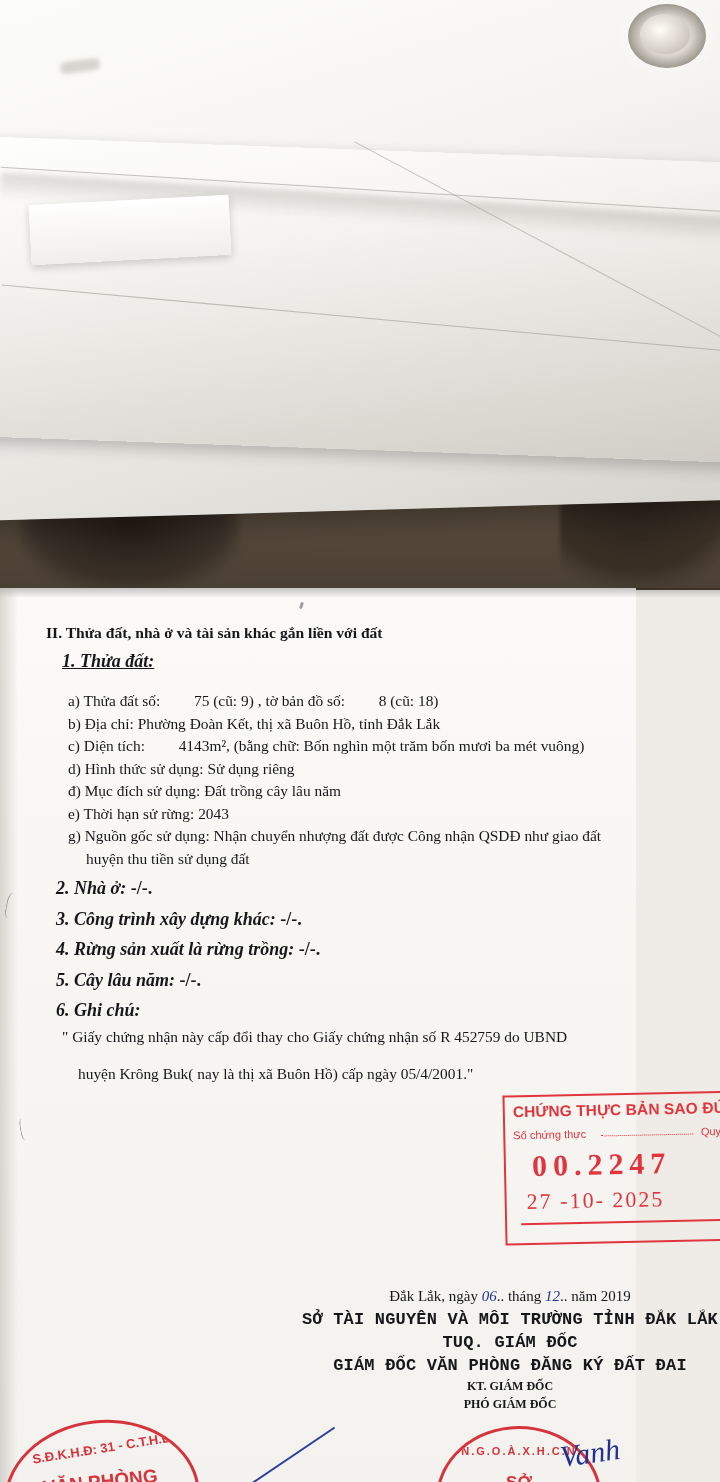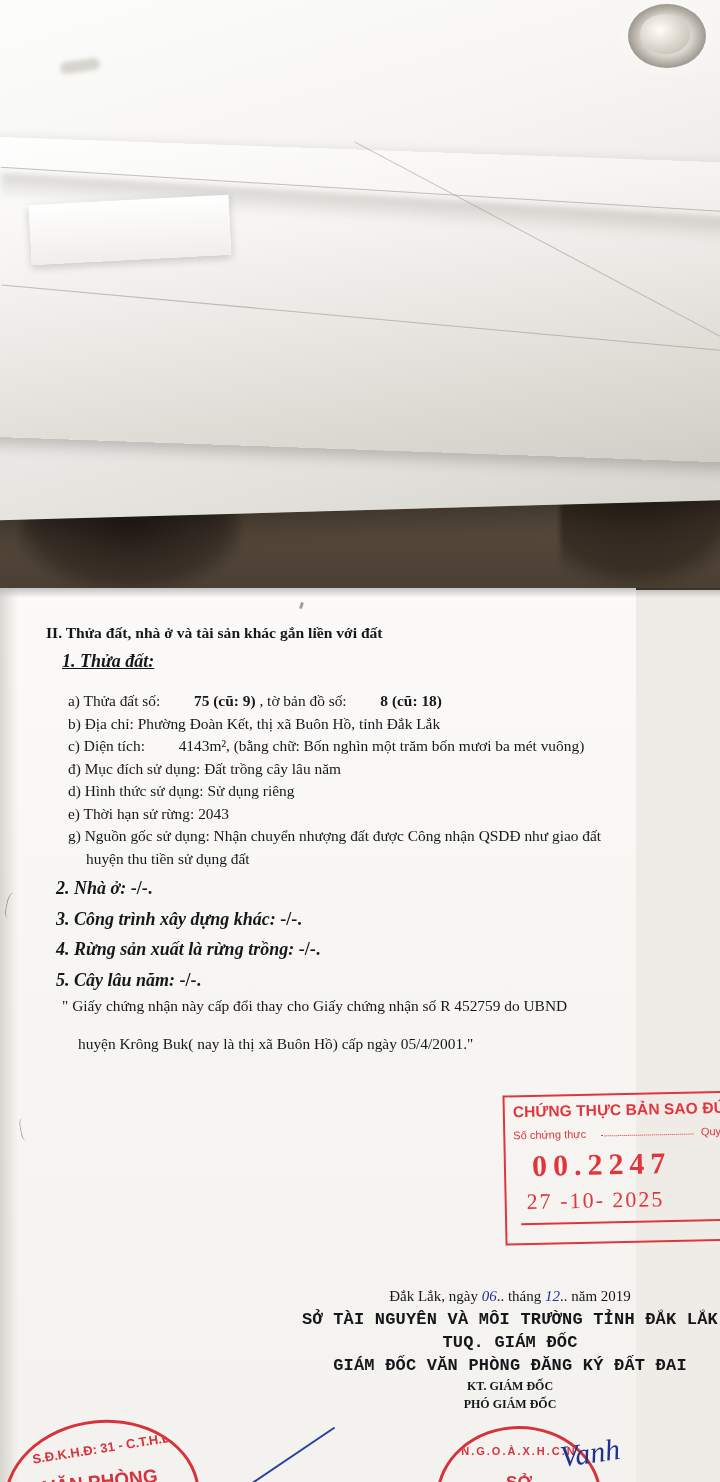--- a/index.html
+++ b/index.html
@@ -88,21 +88,21 @@
     background:linear-gradient(90deg,rgba(190,186,178,.55),rgba(190,186,178,0));
   }
 
   .body-txt{
     position:absolute;left:40px;top:34px;width:660px;
     color:#15171a;font-size:15.4px;line-height:21.5px;
   }
   .hdr{font-weight:bold;font-size:15.6px;margin:0 0 7px 6px;}
   .sub{font-weight:bold;font-style:italic;margin:0 0 18px 22px;font-size:18px;text-decoration:underline;}
   .lvl2{margin:0 0 1px 28px;}
-  .lvl2 b{font-weight:bold;}
+  .lvl2 b{font-weight:normal;}
   .cont{margin:0 0 1px 46px;}
   .num{font-weight:bold;font-style:italic;margin:9px 0 1px 16px;font-size:18px;}
   .num .plain{font-weight:bold;font-style:normal;}
   .note{margin:4px 0 0 22px;}
   .note .l2{margin-left:16px;display:block;margin-top:16px;}
   .sp-sm{display:inline-block;width:26px;}
 
   
   .stray1{position:absolute;left:6px;top:305px;width:10px;height:26px;border-left:1px solid #8d8f93;border-radius:40%;transform:rotate(12deg);}
   .stray2{position:absolute;left:20px;top:530px;width:8px;height:22px;border-left:1px solid #9a9ca0;border-radius:40%;transform:rotate(-10deg);}
@@ -231,30 +231,30 @@
         <span>Phường Đoàn Kết, thị xã Buôn Hồ, tỉnh Đắk Lắk</span>
       </p>
 
       <p class="lvl2">
         <span>c) Diện tích:</span>
         <span class="sp-sm"></span>
         <span>4143m², (bằng chữ: Bốn nghìn một trăm bốn mươi ba mét vuông)</span>
       </p>
 
       <p class="lvl2">
+        <span>d) Hình thức sử dụng:</span>
+        <span>Sử dụng riêng</span>
+      </p>
+
+      <p class="lvl2">
         <span>đ) Mục đích sử dụng:</span>
         <span>Đất trồng cây lâu năm</span>
       </p>
 
       <p class="lvl2">
-        <span>d) Hình thức sử dụng:</span>
-        <span>Sử dụng riêng</span>
-      </p>
-
-      <p class="lvl2">
         <span>e) Thời hạn sử rừng:</span>
         <span>2043</span>
       </p>
 
       <p class="lvl2">
         <span>g) Nguồn gốc sử dụng:</span>
         <span>Nhận chuyển nhượng đất được Công nhận QSDĐ như giao đất</span>
       </p>
       <p class="cont">huyện thu tiền sử dụng đất</p>
 
@@ -271,20 +271,23 @@
       <p class="num">
         <span>4. Rừng sản xuất là rừng trồng:</span>
         <span class="plain">-/-.</span>
       </p>
 
       <p class="num">
         <span>5. Cây lâu năm:</span>
         <span class="plain">-/-.</span>
       </p>
 
+      <p class="num">
+        <span>6. Ghi chú:</span>
+      </p>
 
       <p class="note">
         <span>" Giấy chứng nhận này cấp đổi thay cho Giấy chứng nhận số R 452759 do UBND</span>
         <span class="l2">huyện Krông Buk( nay là thị xã Buôn Hồ) cấp ngày 05/4/2001."</span>
       </p>
     </div>
 
     <div class="stamp">
       <div class="s-title">CHỨNG THỰC BẢN SAO ĐÚNG VỚI</div>
       <div class="s-line">Số chứng thực</div>

